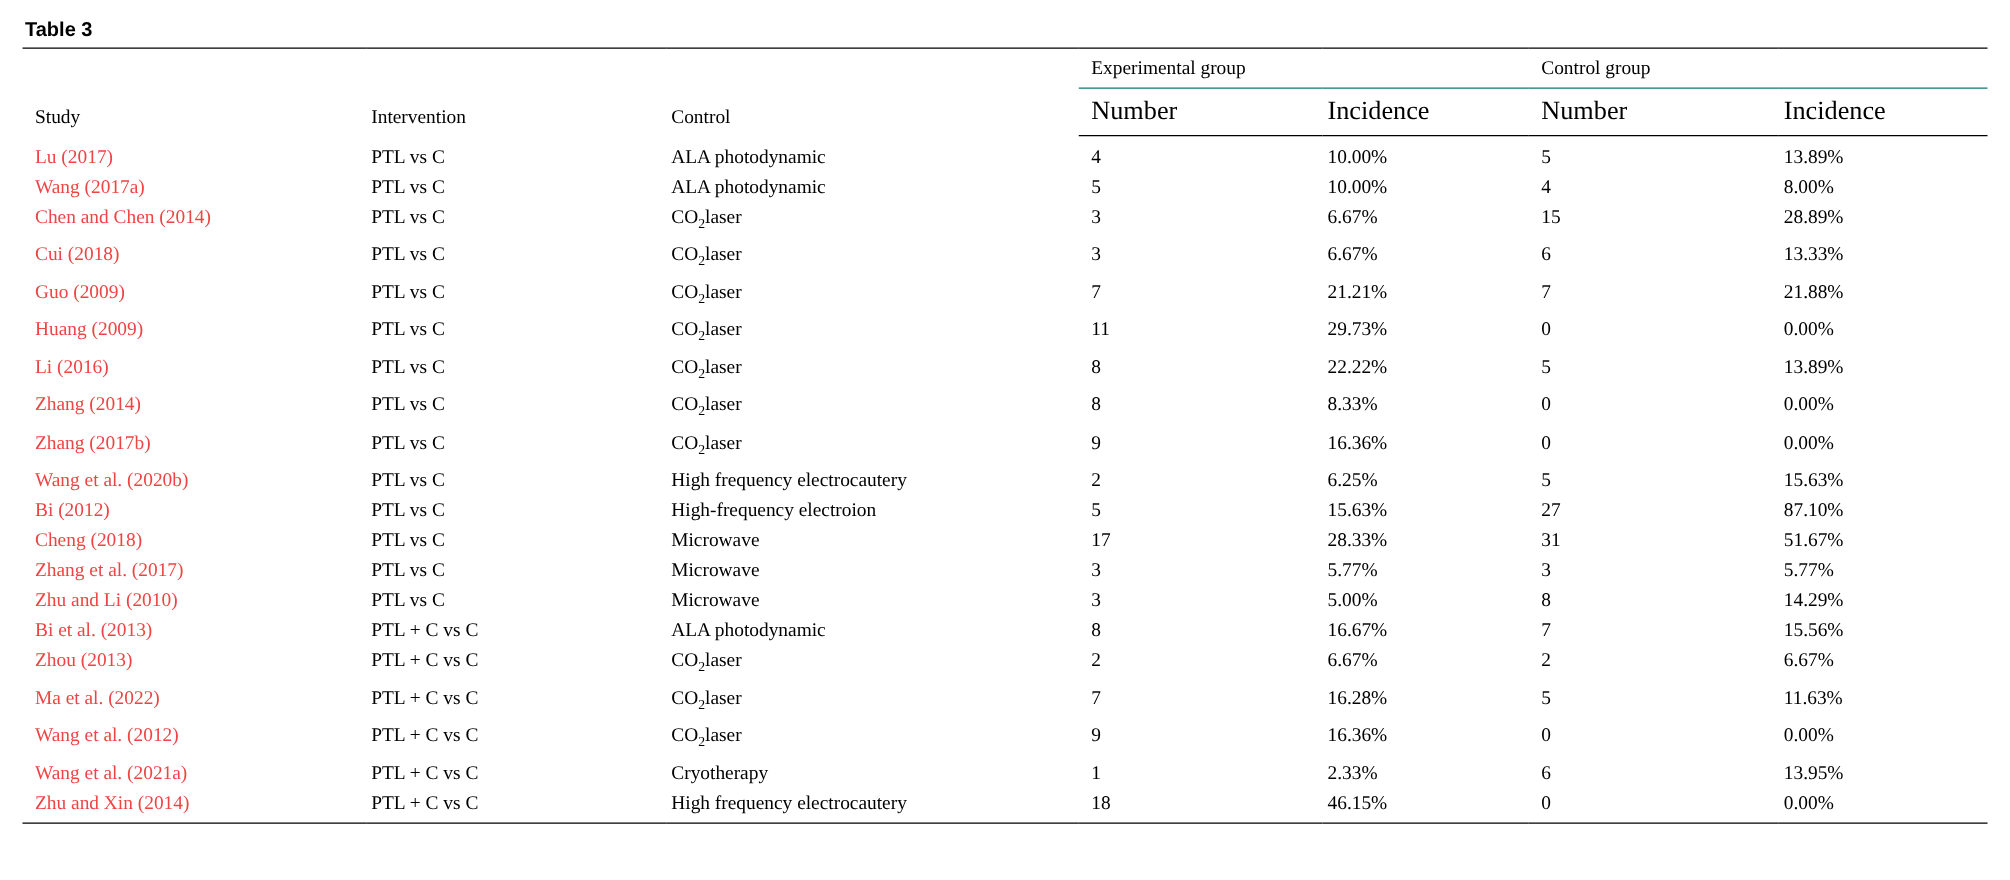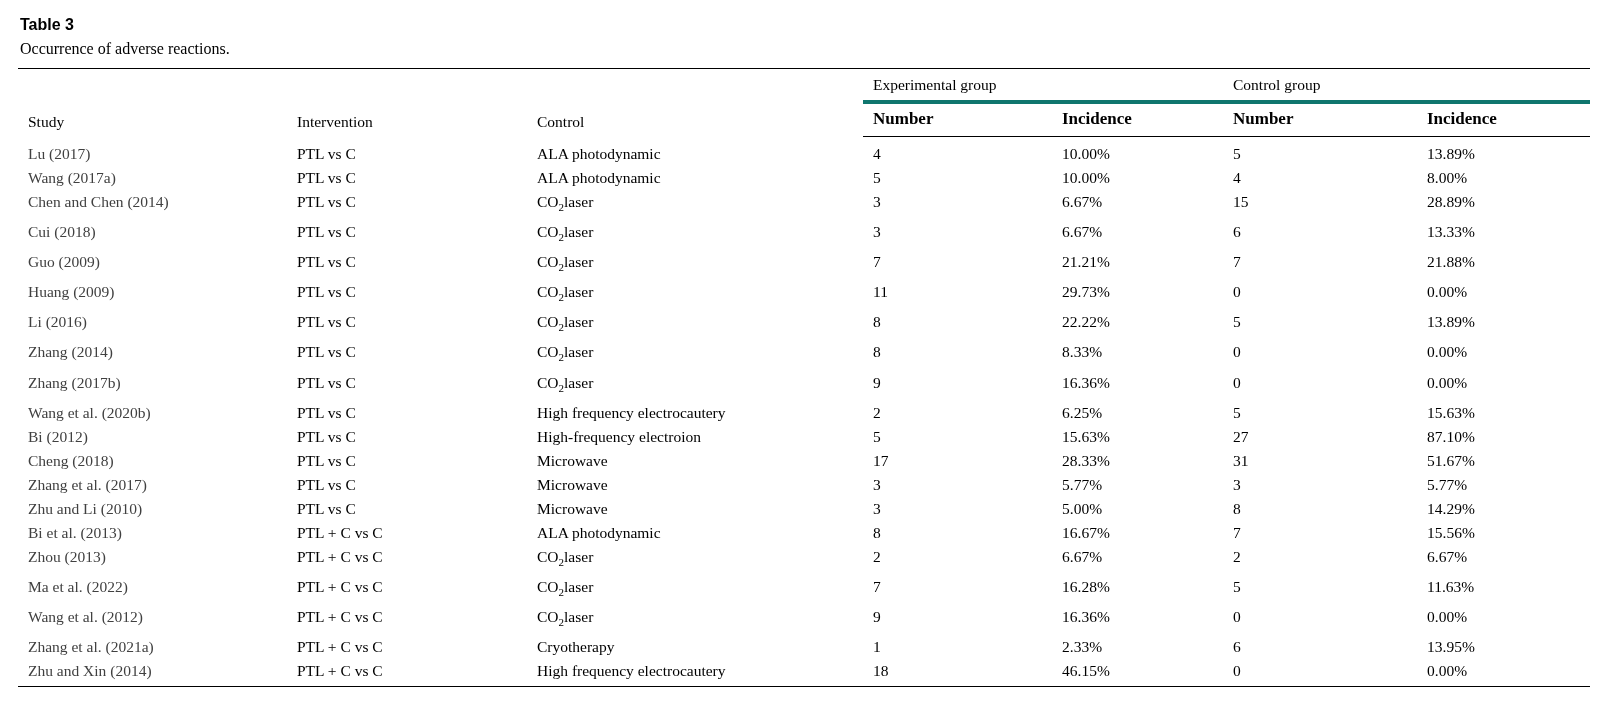--- a/index.html
+++ b/index.html
@@ -43,51 +43,51 @@
   }
   .hdr-row1 th {
     padding: 7px 4px 6px 4px;
     font-weight: normal;
     text-align: left;
     vertical-align: bottom;
     font-size: 15.5px;
   }
   .hdr-row2 th {
     padding: 5px 4px 7px 4px;
-    font-weight: bold;
+    font-weight: normal;
     text-align: left;
     vertical-align: bottom;
-    font-size: 17px;
+    font-size: 21px;
     margin-top: 30px;
   }
   .grp-head {
     position: relative;
   }
   .grp-underline {
-    border-bottom: 4px solid #0f766e;
+    border-bottom: 1px solid #0f766e;
     font-family: Liberation Serif, serif;
   }
   .rule-under-head td, .rule-under-head th {
     border-bottom: 1px solid #000;
   }
   tbody td {
     padding: 2.5px 4px;
     vertical-align: top;
     font-size: 15.5px;
     line-height: 19px;
     white-space: nowrap;
   }
   tbody tr:first-child td {
     padding-top: 7px;
   }
   tbody tr:last-child td {
     padding-bottom: 6px;
   }
   .study {
-    color: #404040;
+    color: #ef4444;
   }
   .bottom-rule td {
     border-top: 1.6px solid #000;
     padding: 0;
     height: 0;
     line-height: 0;
     font-size: 0;
   }
   .col-study { width: 275px; }
   .col-interv { width: 240px; }
@@ -99,21 +99,20 @@
   .pad-left { padding-left: 10px !important; }
   .sub { vertical-align: sub; font-size: 11px; }
   .grp-cell { padding-left: 10px !important; }
 </style>
 </head>
 <body>
 
 <div class="page">
 
   <div class="table-label">Table 3</div>
-  <div class="table-caption">Occurrence of adverse reactions.</div>
 
   <table>
     <colgroup>
       <col class="col-study">
       <col class="col-interv">
       <col class="col-control">
       <col class="col-enum">
       <col class="col-einc">
       <col class="col-cnum">
       <col class="col-cinc">
@@ -290,21 +289,21 @@
         <tr>
           <td class="study pad-left">Wang et al. (2012)</td>
           <td>PTL + C vs C</td>
           <td>CO<span class="sub">2</span>laser</td>
           <td class="grp-cell">9</td>
           <td>16.36%</td>
           <td class="grp-cell">0</td>
           <td>0.00%</td>
         </tr>
         <tr>
-          <td class="study pad-left">Zhang et al. (2021a)</td>
+          <td class="study pad-left">Wang et al. (2021a)</td>
           <td>PTL + C vs C</td>
           <td>Cryotherapy</td>
           <td class="grp-cell">1</td>
           <td>2.33%</td>
           <td class="grp-cell">6</td>
           <td>13.95%</td>
         </tr>
         <tr>
           <td class="study pad-left">Zhu and Xin (2014)</td>
           <td>PTL + C vs C</td>

